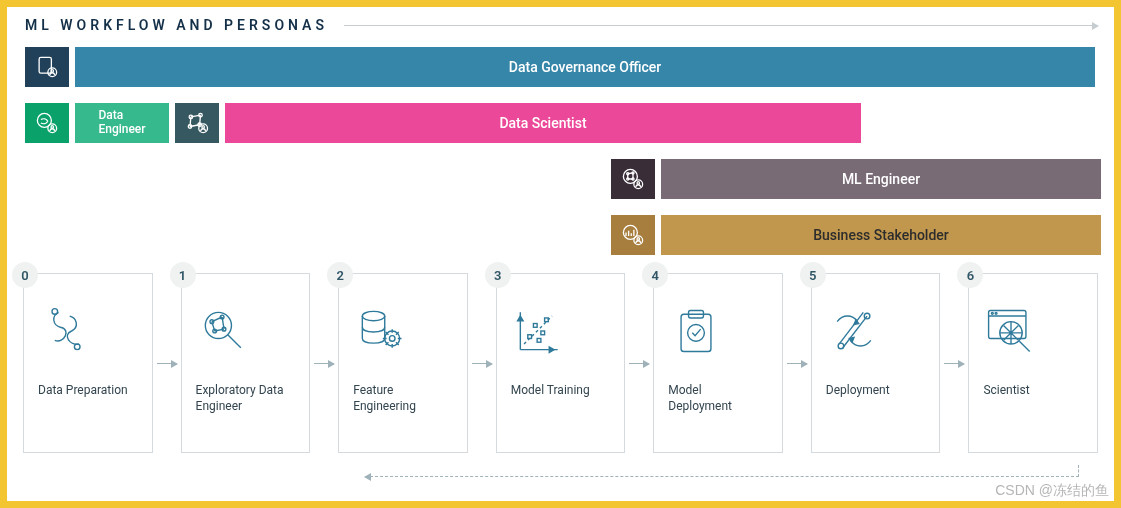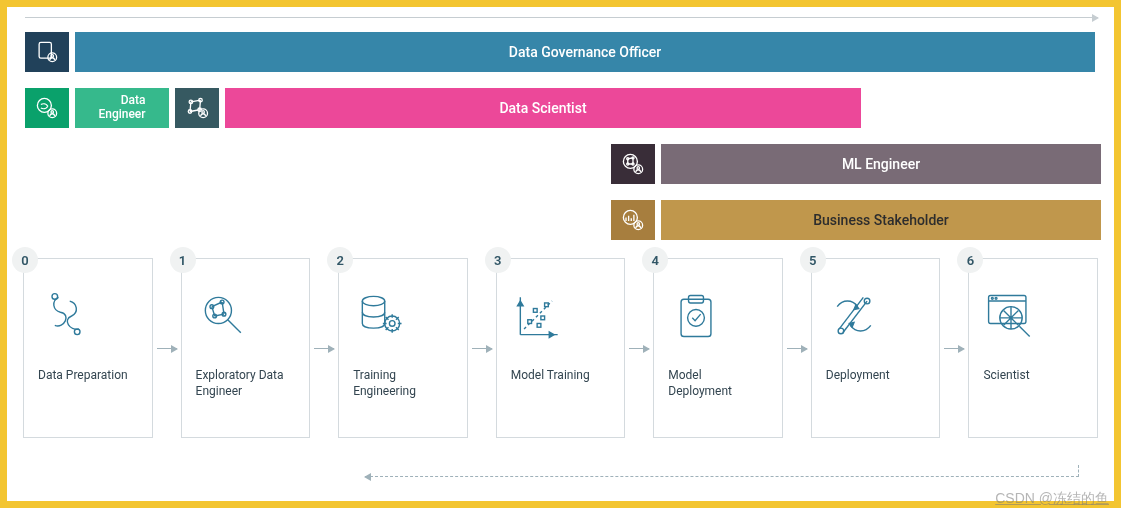--- a/index.html
+++ b/index.html
@@ -72,21 +72,21 @@
       align-items: center;
       justify-content: center;
       color: #fff;
       font-size: 14px;
       font-weight: 500;
       height: 40px;
     }
     .gov-icon   { background: #21415a; }
     .gov-bar    { background: #3686a9; flex: 0 0 1020px; }
     .eng-icon   { background: #0aa16b; }
-    .eng-bar    { background: #36b98c; flex: 0 0 94px; text-align: right; line-height: 1.15; font-size: 12px; }
+    .eng-bar    { background: #36b98c; flex: 0 0 94px; text-align: left; line-height: 1.15; font-size: 12px; }
     .sci-icon   { background: #365961; }
     .sci-bar    { background: #ec4899; flex: 0 0 636px; }
     .ml-icon    { background: #392d38; }
     .ml-bar     { background: #796b76; flex: 0 0 440px; }
     .bs-icon    { background: #a77e3e; }
     .bs-bar     { background: #c0974c; flex: 0 0 440px; color: #2d2d2d; text-align: center; }
     .spacer     { flex: 0 0 630px; height: 40px; }
     
     .steps-row {
       display: flex;
@@ -177,36 +177,36 @@
       position: absolute;
       left: -1px; top: 3.5px;
       border-right: 7px solid #9fb1b9;
       border-top: 4px solid transparent;
       border-bottom: 4px solid transparent;
     }
     
     .watermark {
       position: absolute;
       right: 12px;
-      bottom: 0;
+      bottom: 8px;
       color: rgba(120,120,120,.55);
       font-size: 14px;
       font-family: Arial, sans-serif;
       pointer-events: none;
-      text-decoration: underline;
     }
     svg.ic { width: 28px; height: 28px; stroke: #fff; fill: none; stroke-width: 1.5; }
     svg.sic { width: 56px; height: 56px; stroke: #2f7a9b; fill: none; stroke-width: 1.5; }
   </style>
 </head>
 <body>
 
 <div class="frame">
 
   <div class="title-row">
+    <div class="title-text">ML WORKFLOW AND PERSONAS</div>
     <div class="title-arrow"></div>
   </div>
 
   <div class="personas">
 
     <div class="persona-row">
       <div class="persona-icon gov-icon">
         <svg class="ic" viewBox="0 0 32 32">
             <rect x="7" y="5" width="14" height="18" rx="2"></rect>
             <circle cx="22" cy="22" r="5"></circle>
@@ -330,21 +330,21 @@
       <div class="step-icon">
         <svg class="sic" viewBox="0 0 60 60">
             <ellipse cx="22" cy="14" rx="12" ry="5"></ellipse>
             <path d="M10 14v24c0 3 5 5 12 5s12-2 12-5V14"></path>
             <path d="M10 26c0 3 5 5 12 5s12-2 12-5"></path>
             <circle cx="42" cy="38" r="8"></circle>
             <circle cx="42" cy="38" r="3"></circle>
             <path d="M42 28v4M42 44v4M32 38h4M48 38h4M35 31l3 3M46 42l3 3M35 45l3-3M46 34l3-3"></path>
           </svg>
       </div>
-      <div class="step-label">Training Engineering</div>
+      <div class="step-label">Feature Engineering</div>
     </div>
     <div class="step-arrow">
         <div class="line"></div>
       </div>
 
     <div class="step-card">
       <div class="step-num">3</div>
       <div class="step-icon">
         <svg class="sic" viewBox="0 0 60 60">
             <path d="M10 50V10M10 50h40"></path>

